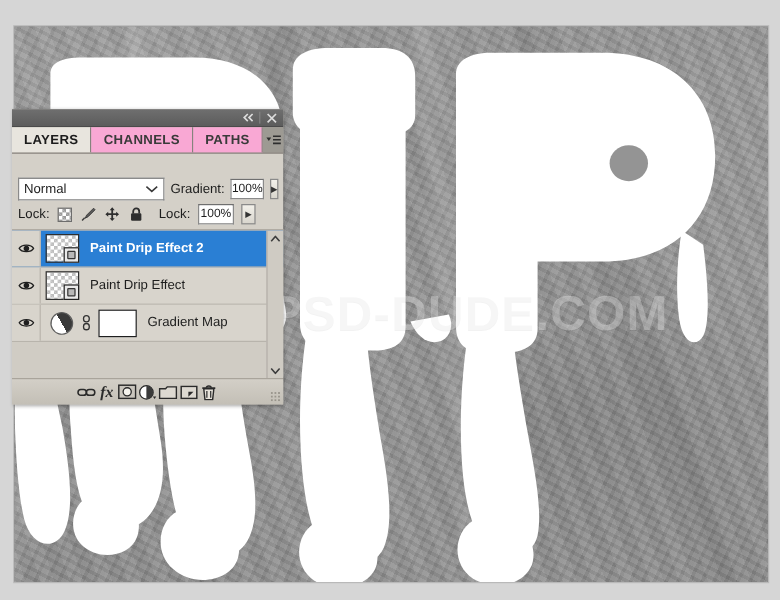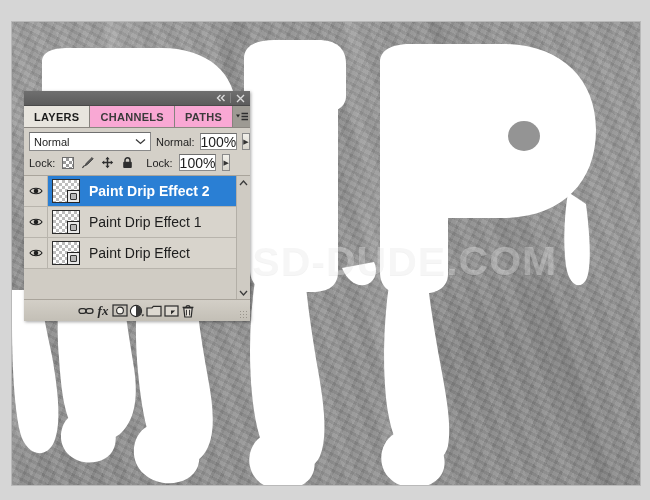--- a/index.html
+++ b/index.html
@@ -83,21 +83,21 @@
     color: rgba(255,255,255,.30);
     mix-blend-mode: normal;
     white-space: nowrap;
     pointer-events: none;
     text-shadow: 0 1px 0 rgba(0,0,0,.05);
   }
 
   
   #layers-panel {
     position: absolute;
-    left: 24px;
+    left: 10px;
     top: 91px;
     width: 226px;
     background: #d4d0c8;
     box-shadow: 1px 1px 3px rgba(0,0,0,.35);
     font-size: 11px;
     color: #1d1d1d;
     user-select: none;
   }
 
   
@@ -159,21 +159,21 @@
     cursor: pointer;
   }
 
   
   .row {
     display: flex;
     align-items: center;
     padding: 3px 5px;
     gap: 5px;
   }
-  .row.mode-row { padding-top: 4px; padding-bottom: 2px; }
+  .row.mode-row { padding-top: 20px; padding-bottom: 2px; }
   .select-box {
     flex: 0 0 112px;
     height: 17px;
     background: #fff;
     border: 1px solid #8a8a8a;
     border-top-color: #6f6f6f;
     display: flex;
     align-items: center;
     padding: 0 4px;
     font-size: 11px;
@@ -184,21 +184,21 @@
     font-size: 11px;
     color: #1d1d1d;
     white-space: nowrap;
   }
   .numfield {
     width: 38px;
     height: 15px;
     background: #fff;
     border: 1px solid #8a8a8a;
     border-top-color: #6f6f6f;
-    font-size: 14px;
+    font-size: 10px;
     display: flex;
     align-items: center;
     justify-content: center;
     cursor: text;
   }
   .stepper {
     width: 13px;
     height: 15px;
     border: 1px solid #8a8a8a;
     background: linear-gradient(#f2f0ea,#d9d6ce);
@@ -280,21 +280,21 @@
   }
   .thumb .so-badge::after {
     content: "";
     width: 5px; height: 5px;
     border: 1px solid #333;
     border-radius: 1px;
     background: #b8b8b8;
   }
   .layer-name {
     margin-left: 9px;
-    font-size: 14px;
+    font-size: 11px;
     color: #1d1d1d;
     white-space: nowrap;
     overflow: hidden;
   }
   
   .adj-ico {
     width: 17px; height: 17px;
     margin-left: 8px;
     border-radius: 50%;
     background: linear-gradient(90deg, #fff 0 50%, #3a3a3a 50% 100%);
@@ -586,21 +586,21 @@
       </div>
     </div>
 
     <div class="row mode-row">
       <div class="select-box">
         <span>Normal</span>
         <svg width="11" height="7" viewBox="0 0 11 7" aria-hidden="true">
           <path d="M1 1.5 L5.5 5.5 L10 1.5" stroke="#3a3a3a" stroke-width="1.3" fill="none"></path>
         </svg>
       </div>
-      <span class="label">Normal:</span>
+      <span class="label">Gradient:</span>
       <div class="numfield">100%</div>
       <div class="stepper">▶</div>
     </div>
 
     <div class="row lock-row">
       <span class="label">Lock:</span>
       <div class="lock-icons">
         <div class="lock-ico">
           <div class="checker"></div>
         </div>
@@ -637,46 +637,51 @@
             <path d="M1 5 C3 1.4 11 1.4 13 5 C11 8.6 3 8.6 1 5 Z" fill="none" stroke="#1f1f1f" stroke-width="1.1"></path>
             <circle cx="7" cy="5" r="2.3" fill="#1f1f1f"></circle>
           </svg>
         </div>
         <div class="thumb">
           <div class="so-badge"></div>
         </div>
         <div class="layer-name">Paint Drip Effect 2</div>
       </div>
 
+
       <div class="layer-row">
         <div class="eye-cell">
           <svg width="14" height="10" viewBox="0 0 14 10" aria-hidden="true">
             <path d="M1 5 C3 1.4 11 1.4 13 5 C11 8.6 3 8.6 1 5 Z" fill="none" stroke="#1f1f1f" stroke-width="1.1"></path>
             <circle cx="7" cy="5" r="2.3" fill="#1f1f1f"></circle>
           </svg>
         </div>
         <div class="thumb">
           <div class="so-badge"></div>
         </div>
-        <div class="layer-name">Paint Drip Effect 1</div>
+        <div class="layer-name">Paint Drip Effect</div>
       </div>
 
       <div class="layer-row">
         <div class="eye-cell">
           <svg width="14" height="10" viewBox="0 0 14 10" aria-hidden="true">
             <path d="M1 5 C3 1.4 11 1.4 13 5 C11 8.6 3 8.6 1 5 Z" fill="none" stroke="#1f1f1f" stroke-width="1.1"></path>
             <circle cx="7" cy="5" r="2.3" fill="#1f1f1f"></circle>
           </svg>
         </div>
-        <div class="thumb">
-          <div class="so-badge"></div>
-        </div>
-        <div class="layer-name">Paint Drip Effect</div>
-      </div>
-
+        <div class="adj-ico"></div>
+        <div class="link-ico">
+          <svg width="8" height="14" viewBox="0 0 8 14" aria-hidden="true">
+            <rect x="1.6" y="1" width="4.8" height="5.2" rx="2.4" fill="none" stroke="#333" stroke-width="1.1"></rect>
+            <rect x="1.6" y="7.6" width="4.8" height="5.2" rx="2.4" fill="none" stroke="#333" stroke-width="1.1"></rect>
+          </svg>
+        </div>
+        <div class="mask-thumb"></div>
+        <div class="layer-name">Gradient Map</div>
+      </div>
 
       <div class="vscroll">
         <div class="arrow">
           <svg width="9" height="6" viewBox="0 0 9 6" aria-hidden="true">
             <path d="M1 5 L4.5 1 L8 5" stroke="#3c3c3c" stroke-width="1.3" fill="none"></path>
           </svg>
         </div>
         <div class="track"></div>
         <div class="arrow">
           <svg width="9" height="6" viewBox="0 0 9 6" aria-hidden="true">

